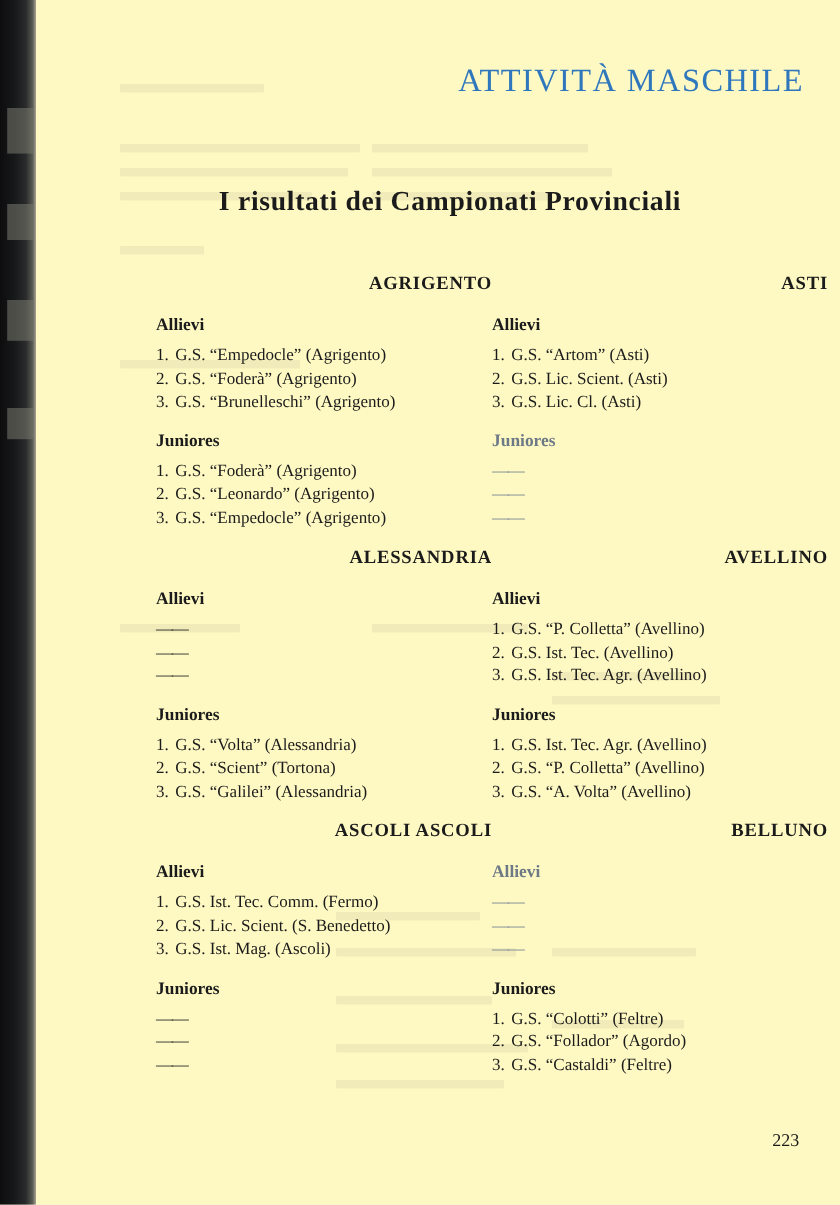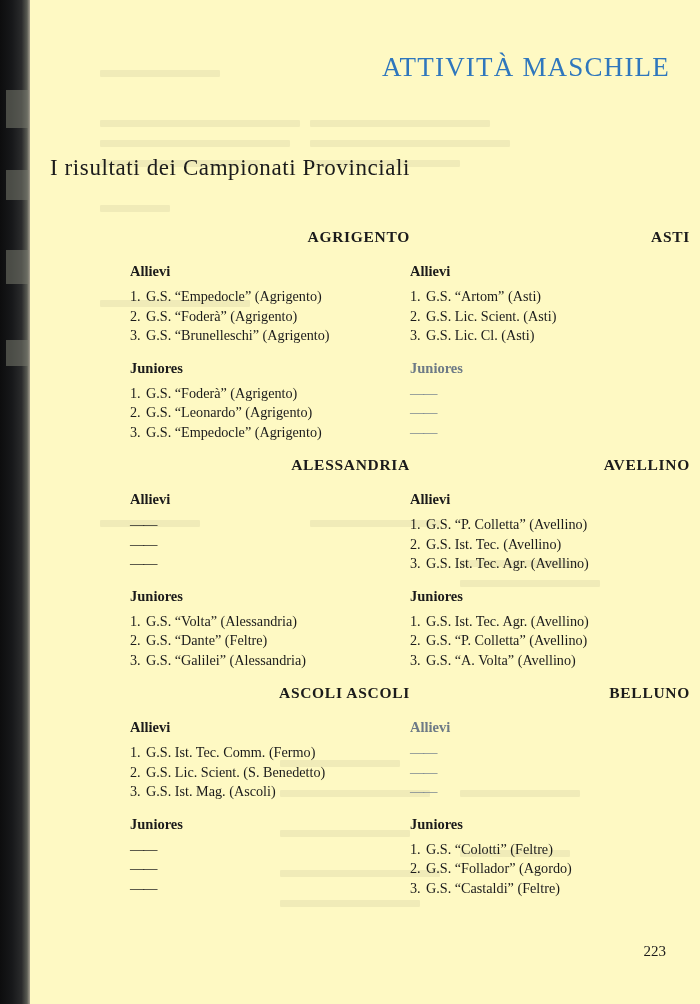--- a/index.html
+++ b/index.html
@@ -63,24 +63,26 @@
     font-size: 27px;
     letter-spacing: 1.2px;
     color: #2f77bd;
     font-family: "Liberation Serif", serif;
   }
 
   .title-sub {
     position: absolute;
     left: 0; right: 0;
     top: 155px;
+    text-align: center;
     font-size: 23px;
     letter-spacing: 0.6px;
     color: #1b1b1b;
     padding-left: 20px;
+    font-weight: bold;
   }
 
   .columns {
     position: absolute;
     left: 0; top: 228px;
     width: 670px;
   }
   .col {
     position: absolute;
     top: 0;
@@ -195,21 +197,21 @@
           <div class="prov-name">ALESSANDRIA</div>
           <div class="cat">Allievi</div>
           <div class="dashes">
             <div>——</div>
             <div>——</div>
             <div>——</div>
           </div>
           <div class="cat">Juniores</div>
           <ol class="entries">
             <li><span class="num">1.</span><span>G.S.  “Volta” (Alessandria)</span></li>
-            <li><span class="num">2.</span><span>G.S.  “Dante”  (Feltre)</span></li>
+            <li><span class="num">2.</span><span>G.S.  “Scient”  (Tortona)</span></li>
             <li><span class="num">3.</span><span>G.S.  “Galilei” (Alessandria)</span></li>
           </ol>
         </div>
         <div class="prov-block">
           <div class="prov-name">ASCOLI ASCOLI</div>
           <div class="cat">Allievi</div>
           <ol class="entries">
             <li><span class="num">1.</span><span>G.S. Ist. Tec. Comm. (Fermo)</span></li>
             <li><span class="num">2.</span><span>G.S. Lic. Scient. (S. Benedetto)</span></li>
             <li><span class="num">3.</span><span>G.S. Ist. Mag. (Ascoli)</span></li>

